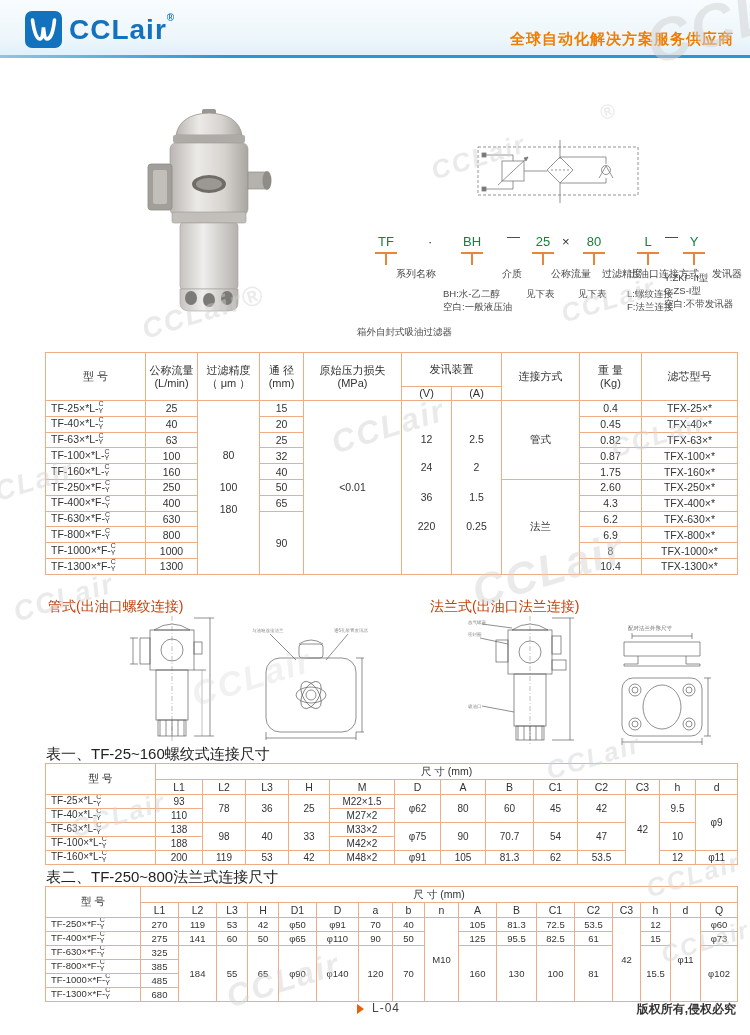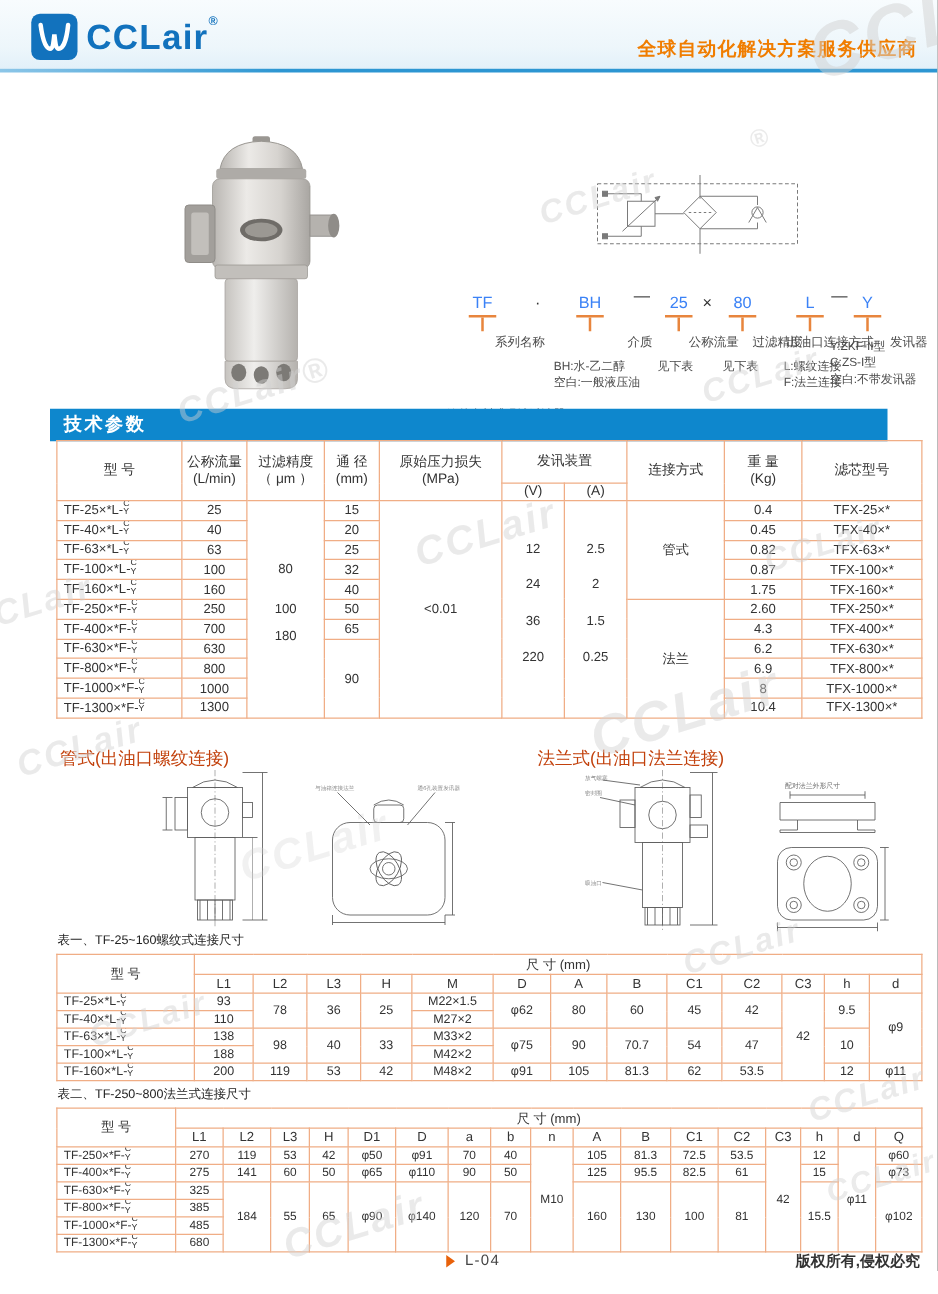--- a/index.html
+++ b/index.html
@@ -13,21 +13,21 @@
   .logo{position:absolute;left:25px;top:11px;display:flex;align-items:flex-start;}
   .logo-box{width:37px;height:37px;background:#1272bd;border-radius:7px;flex:0 0 auto;}
   .logo-text{font-size:28px;font-weight:bold;color:#1272bd;margin-left:7px;line-height:37px;letter-spacing:1px;}
   .logo-reg{font-size:10px;color:#1272bd;vertical-align:top;line-height:14px;}
   .tagline{position:absolute;right:16px;top:30px;font-size:15px;font-weight:bold;color:#f07d00;letter-spacing:1px;}
   .title{position:absolute;left:424px;top:80px;font-size:17px;font-weight:bold;color:#0a0a0a;letter-spacing:.5px;}
   
   .bar{position:absolute;background:#0e87cd;color:#fff;font-weight:bold;font-size:14.5px;
        line-height:26px;padding-left:11px;letter-spacing:2px;height:26px;box-sizing:border-box;}
   
-  .ocode{position:absolute;font-size:13px;color:#3b82f6;width:44px;text-align:center;}
+  .ocode{position:absolute;font-size:13px;color:#15803d;width:44px;text-align:center;}
   .osep{position:absolute;font-size:13px;color:#333;}
   .otick{position:absolute;width:22px;height:13px;}
   .otick .bar-h{position:absolute;left:0;top:0;width:22px;height:2px;background:#e8853d;}
   .otick .bar-v{position:absolute;left:10px;top:2px;width:2px;height:11px;background:#e8853d;}
   .olabel{position:absolute;font-size:10px;color:#4a4a4a;width:96px;text-align:right;}
   .odesc{position:absolute;font-size:9.5px;color:#4a4a4a;line-height:13px;white-space:nowrap;}
   
   table{border-collapse:collapse;table-layout:fixed;position:absolute;background:transparent;}
   td,th{border:1px solid #f0ad85;font-weight:normal;color:#333;text-align:center;
         padding:0;overflow:hidden;white-space:nowrap;}
@@ -41,21 +41,21 @@
   .dim1{left:45px;top:763px;width:692px;}
   .dim2{left:45px;top:886px;width:692px;font-size:9.5px;}
   .dim tr.hr1{height:16px;} .dim tr.hr2{height:15px;}
   .dim1 tr.dr{height:13.6px;}
   .dim2 tr.dr{height:12.3px;}
   td.model{text-align:left;padding-left:5px;}
   .cy{display:inline-block;vertical-align:middle;font-size:7px;line-height:6.5px;text-align:left;transform:translateY(-1px);}
   td.rel{position:relative;}
   .fv{position:absolute;left:0;right:0;text-align:center;}
   
-  .caption{position:absolute;font-size:10px;color:#222;}
+  .caption{position:absolute;font-size:15px;color:#222;}
   .dwg-label{position:absolute;font-size:14px;color:#c2410c;}
   
   .footer-page{position:absolute;left:372px;top:1001px;font-size:12px;color:#444;letter-spacing:1px;}
   .footer-tri{position:absolute;left:357px;top:1004px;width:0;height:0;
               border-left:7px solid #e8610a;border-top:5px solid transparent;border-bottom:5px solid transparent;}
   .footer-copy{position:absolute;right:14px;top:1001px;font-size:12px;font-weight:bold;color:#333;}
   
   .wm{position:absolute;color:#d2d2d2;opacity:.45;font-weight:bold;font-style:italic;
       transform:rotate(-17deg);pointer-events:none;letter-spacing:2px;z-index:50;white-space:nowrap;}
   svg{display:block;}
@@ -197,21 +197,20 @@
   <div class="odesc" style="left:627px;top:287px;">
     <div>L:螺纹连接</div>
       <div>F:法兰连接</div>
   </div>
   <div class="odesc" style="left:664px;top:271px;">
     <div>Y:ZKF-II型</div>
       <div>C:ZS-I型</div>
       <div>空白:不带发讯器</div>
   </div>
 
-  <div class="bar" style="left:40px;top:327px;width:670px;">技术参数</div>
 
   <table class="tech">
     <colgroup>
         <col style="width:100px">
         <col style="width:52px">
         <col style="width:62px">
         <col style="width:44px">
         <col style="width:98px">
         <col style="width:50px">
         <col style="width:50px">
@@ -292,21 +291,21 @@
     <tr class="dr">
       <td class="model"><span>TF-250×*F-</span><span class="cy"><span>C</span><br><span>Y</span></span></td>
       <td>250</td>
       <td>50</td>
       <td rowspan="6">法兰</td>
       <td>2.60</td>
       <td>TFX-250×*</td>
     </tr>
     <tr class="dr">
       <td class="model"><span>TF-400×*F-</span><span class="cy"><span>C</span><br><span>Y</span></span></td>
-      <td>700</td>
+      <td>400</td>
       <td>65</td>
       <td>4.3</td>
       <td>TFX-400×*</td>
     </tr>
     <tr class="dr">
       <td class="model"><span>TF-630×*F-</span><span class="cy"><span>C</span><br><span>Y</span></span></td>
       <td>630</td>
       <td rowspan="4">90</td>
       <td>6.2</td>
       <td>TFX-630×*</td>

